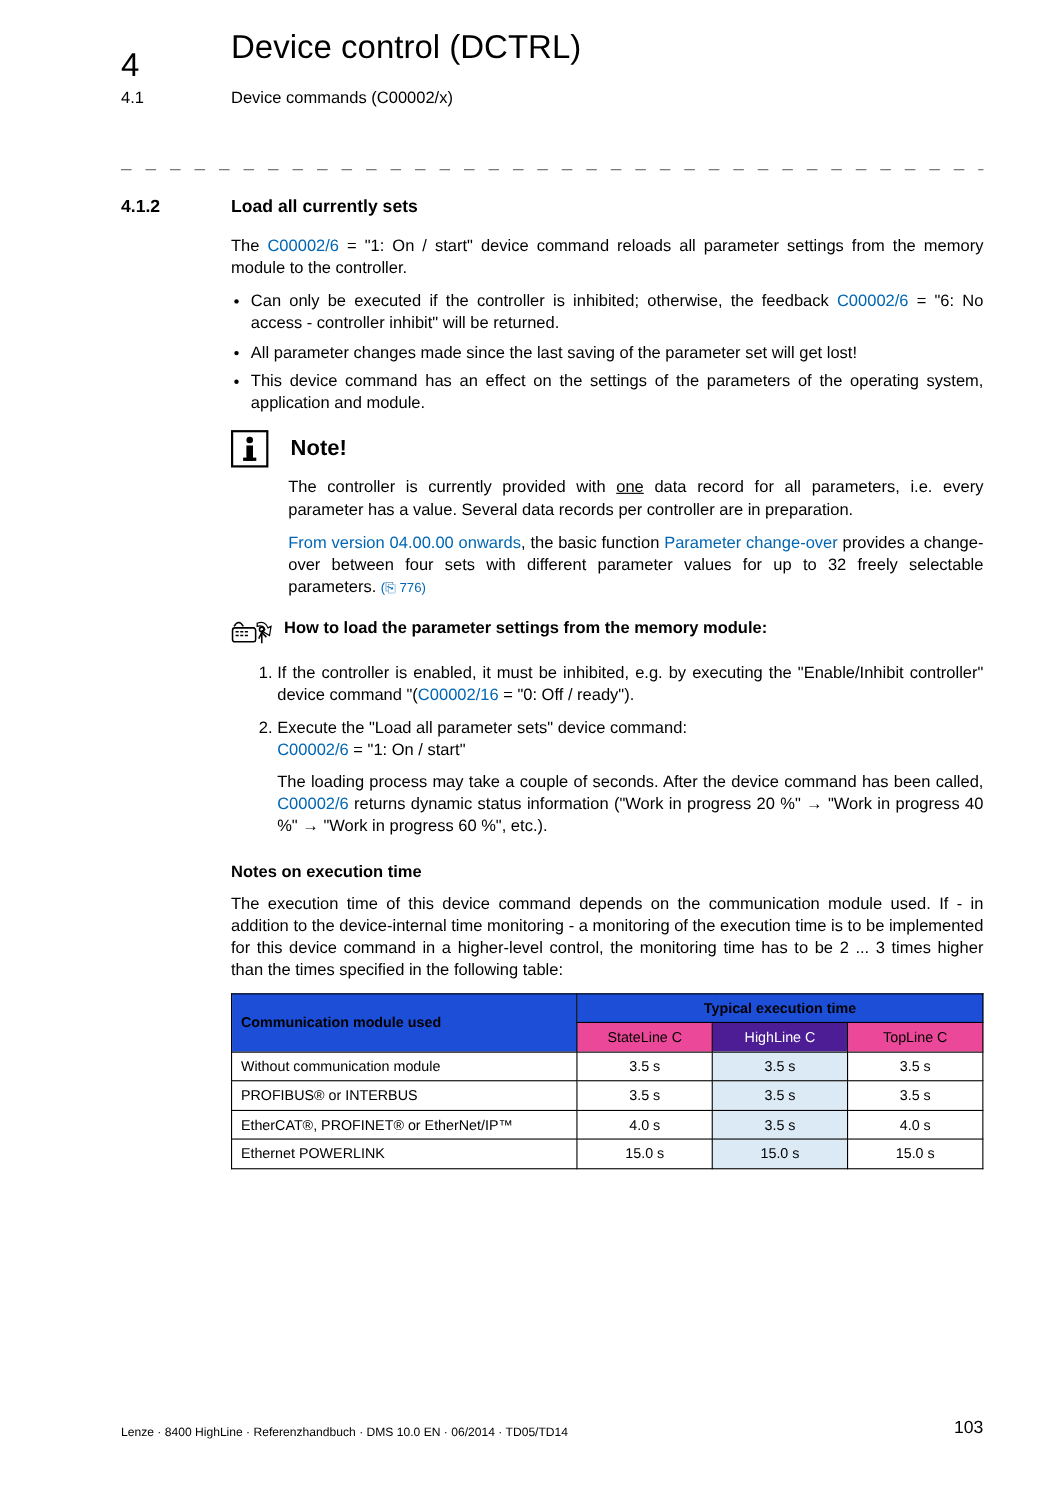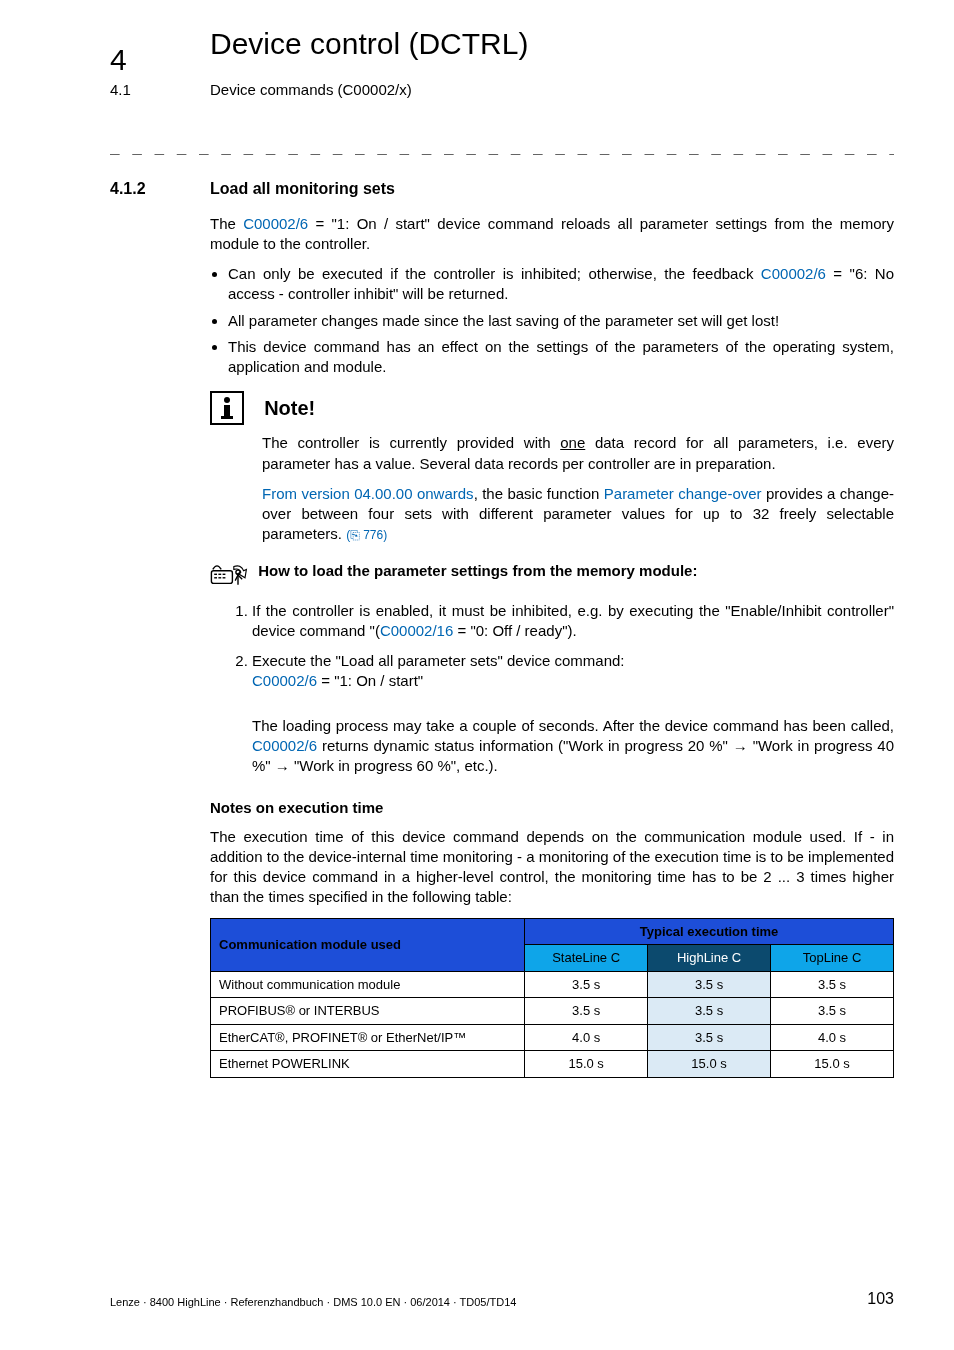--- a/index.html
+++ b/index.html
@@ -148,21 +148,21 @@
   .howto-title {
     display: inline;
     font-weight: 700;
   }
   ol.steps {
     margin: 6px 0 12px 22px;
     padding-left: 20px;
   }
   ol.steps li { margin-bottom: 10px; text-align: justify; }
   .step-sub {
-    margin-top: 24px;
+    margin-top: 8px;
     display:block;
   }
 
   .subhead {
     font-weight: 700;
     margin: 22px 0 8px 0;
   }
 
   table.exec {
     width: 100%;
@@ -174,25 +174,25 @@
     border: 1px solid #000;
     padding: 4px 8px;
   }
   table.exec thead th {
     background: #1d4ed8;
     font-weight: 700;
     text-align: left;
   }
   table.exec thead th.center { text-align: center; }
   table.exec .subhead-row td {
-    background: #0ea5e9;
+    background: #ec4899;
     text-align: center;
   }
   table.exec .subhead-row td.hl {
-    background: #0c4a6e;
+    background: #4c1d95;
     color: #fff;
   }
   table.exec tbody td.val { text-align: center; }
   table.exec tbody td.hl { background: #dbeaf5; }
 
   .footer {
     position: absolute;
     bottom: 40px;
     left: 110px;
     right: 60px;
@@ -211,21 +211,21 @@
 
 <div class="page">
   <div class="hdr-num">4</div>
   <div class="hdr-title">Device control (DCTRL)</div>
   <div class="sub-num">4.1</div>
   <div class="sub-title">Device commands (C00002/x)</div>
   <div class="dashline">_ _ _ _ _ _ _ _ _ _ _ _ _ _ _ _ _ _ _ _ _ _ _ _ _ _ _ _ _ _ _ _ _ _ _ _ _ _ _ _ _ _ _ _ _ _ _ _ _ _ _ _ _ _ _ _ _ _ _ _ _ _ _ _</div>
 
   <div class="content">
     <div class="sec-num">4.1.2</div>
-    <div class="sec-title">Load all monitoring sets</div>
+    <div class="sec-title">Load all currently sets</div>
 
     <div class="body-block">
 
       <p class="para">
         <span>The </span><a class="link">C00002/6</a><span> = "1: On / start" device command reloads all parameter settings from the memory module to the controller.</span>
       </p>
 
       <ul class="bullets">
         <li>
           <span>Can only be executed if the controller is inhibited; otherwise, the feedback </span><a class="link">C00002/6 </a><span> = "6: No access - controller inhibit" will be returned.</span>

